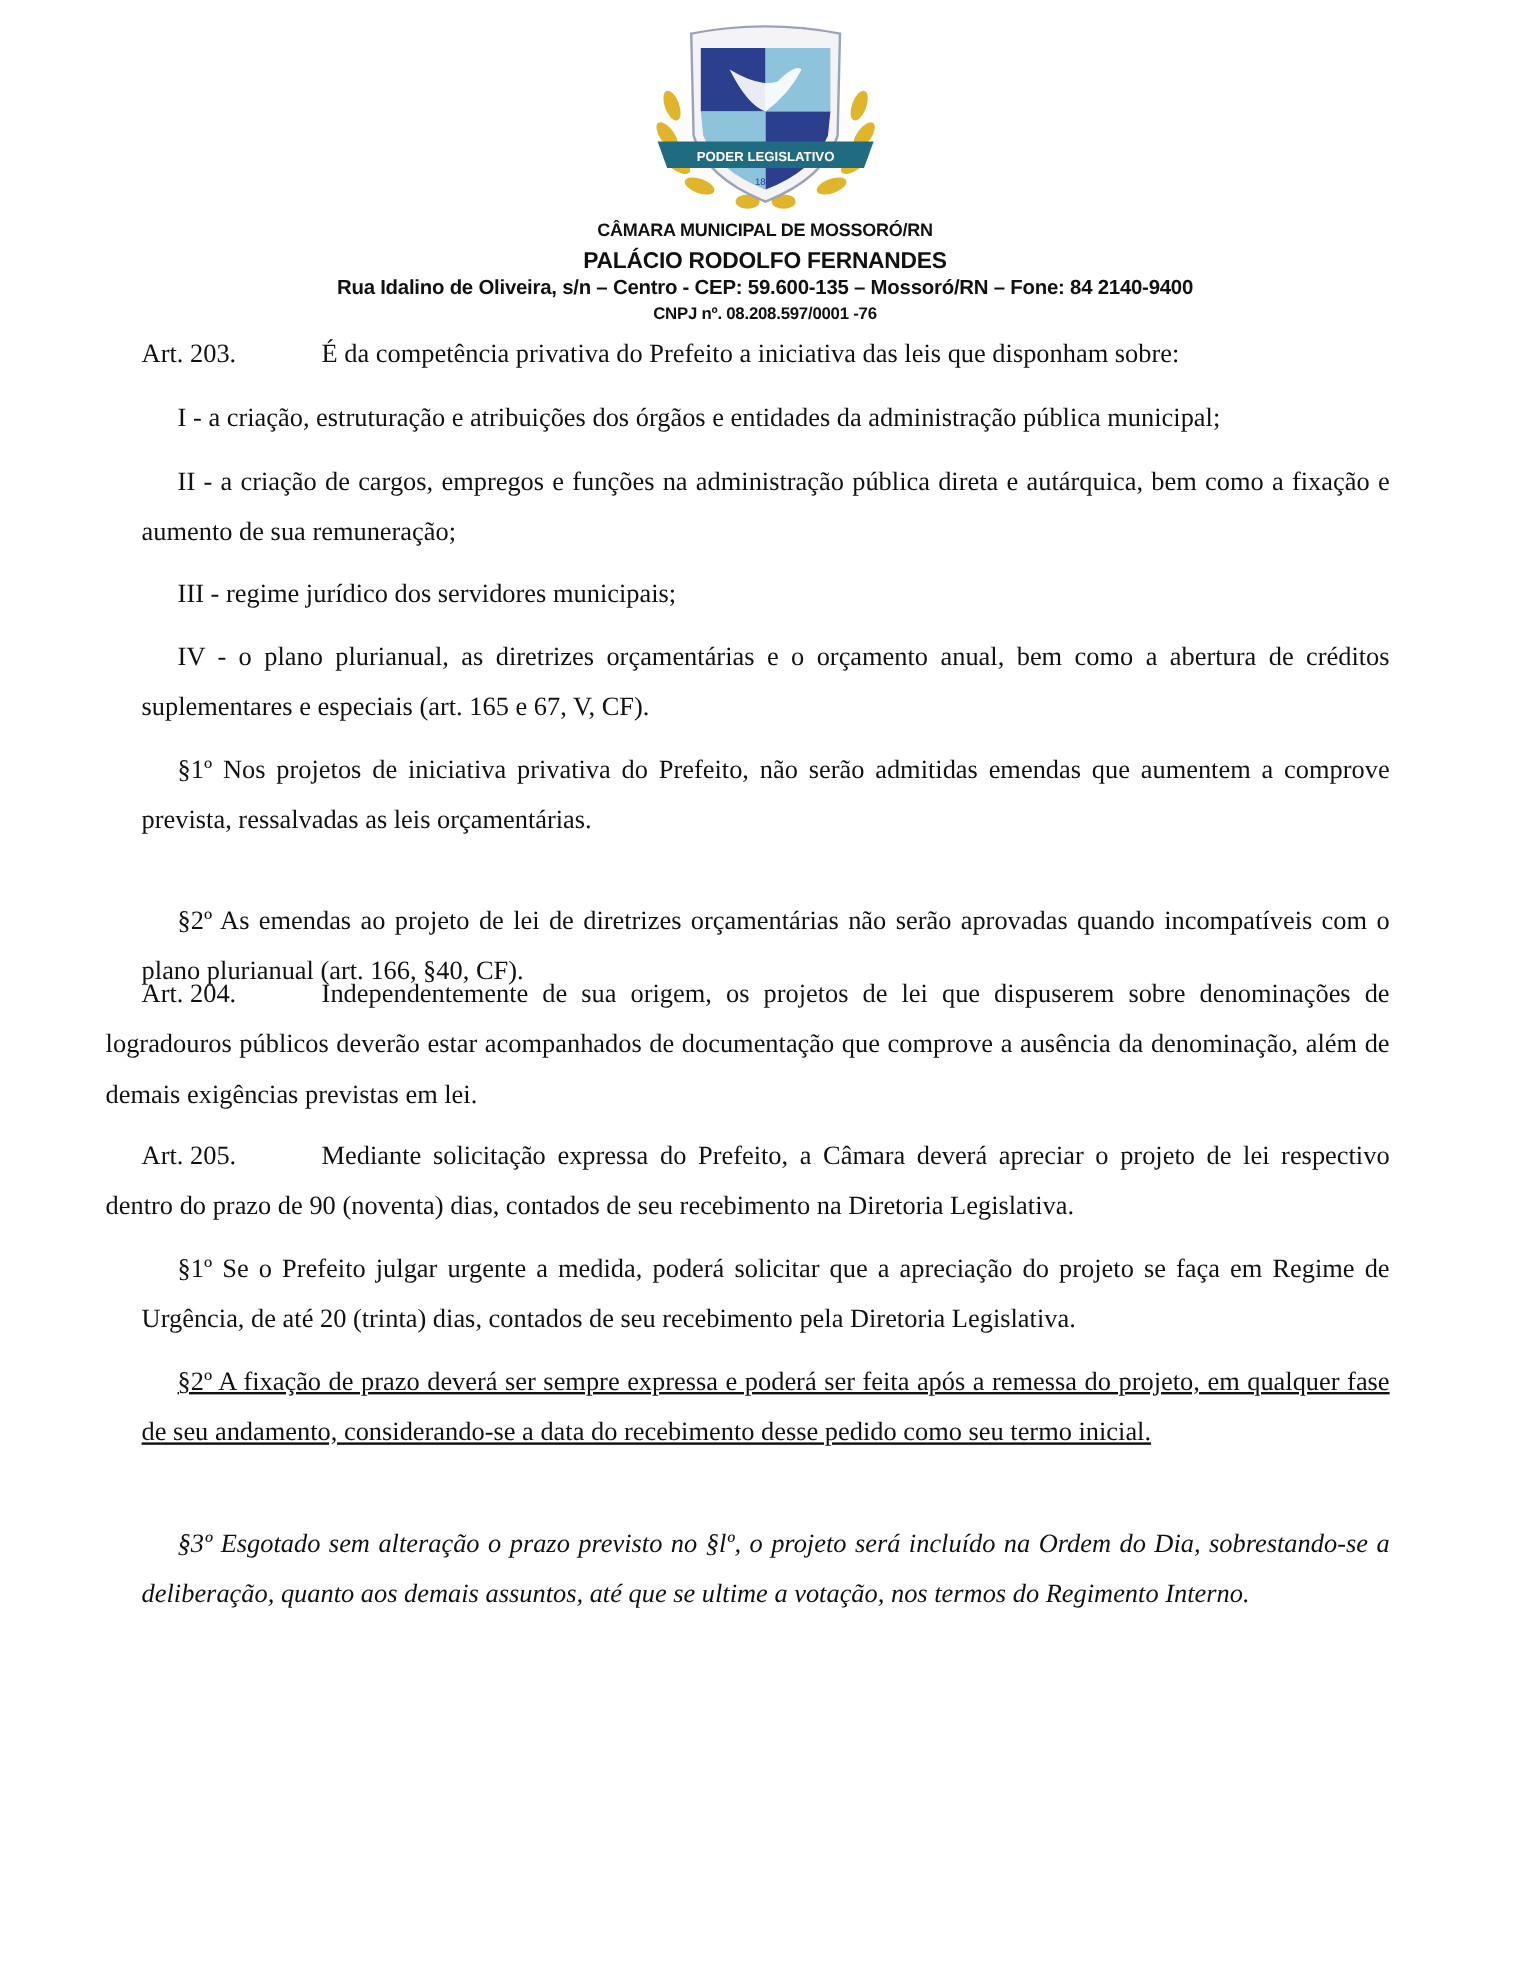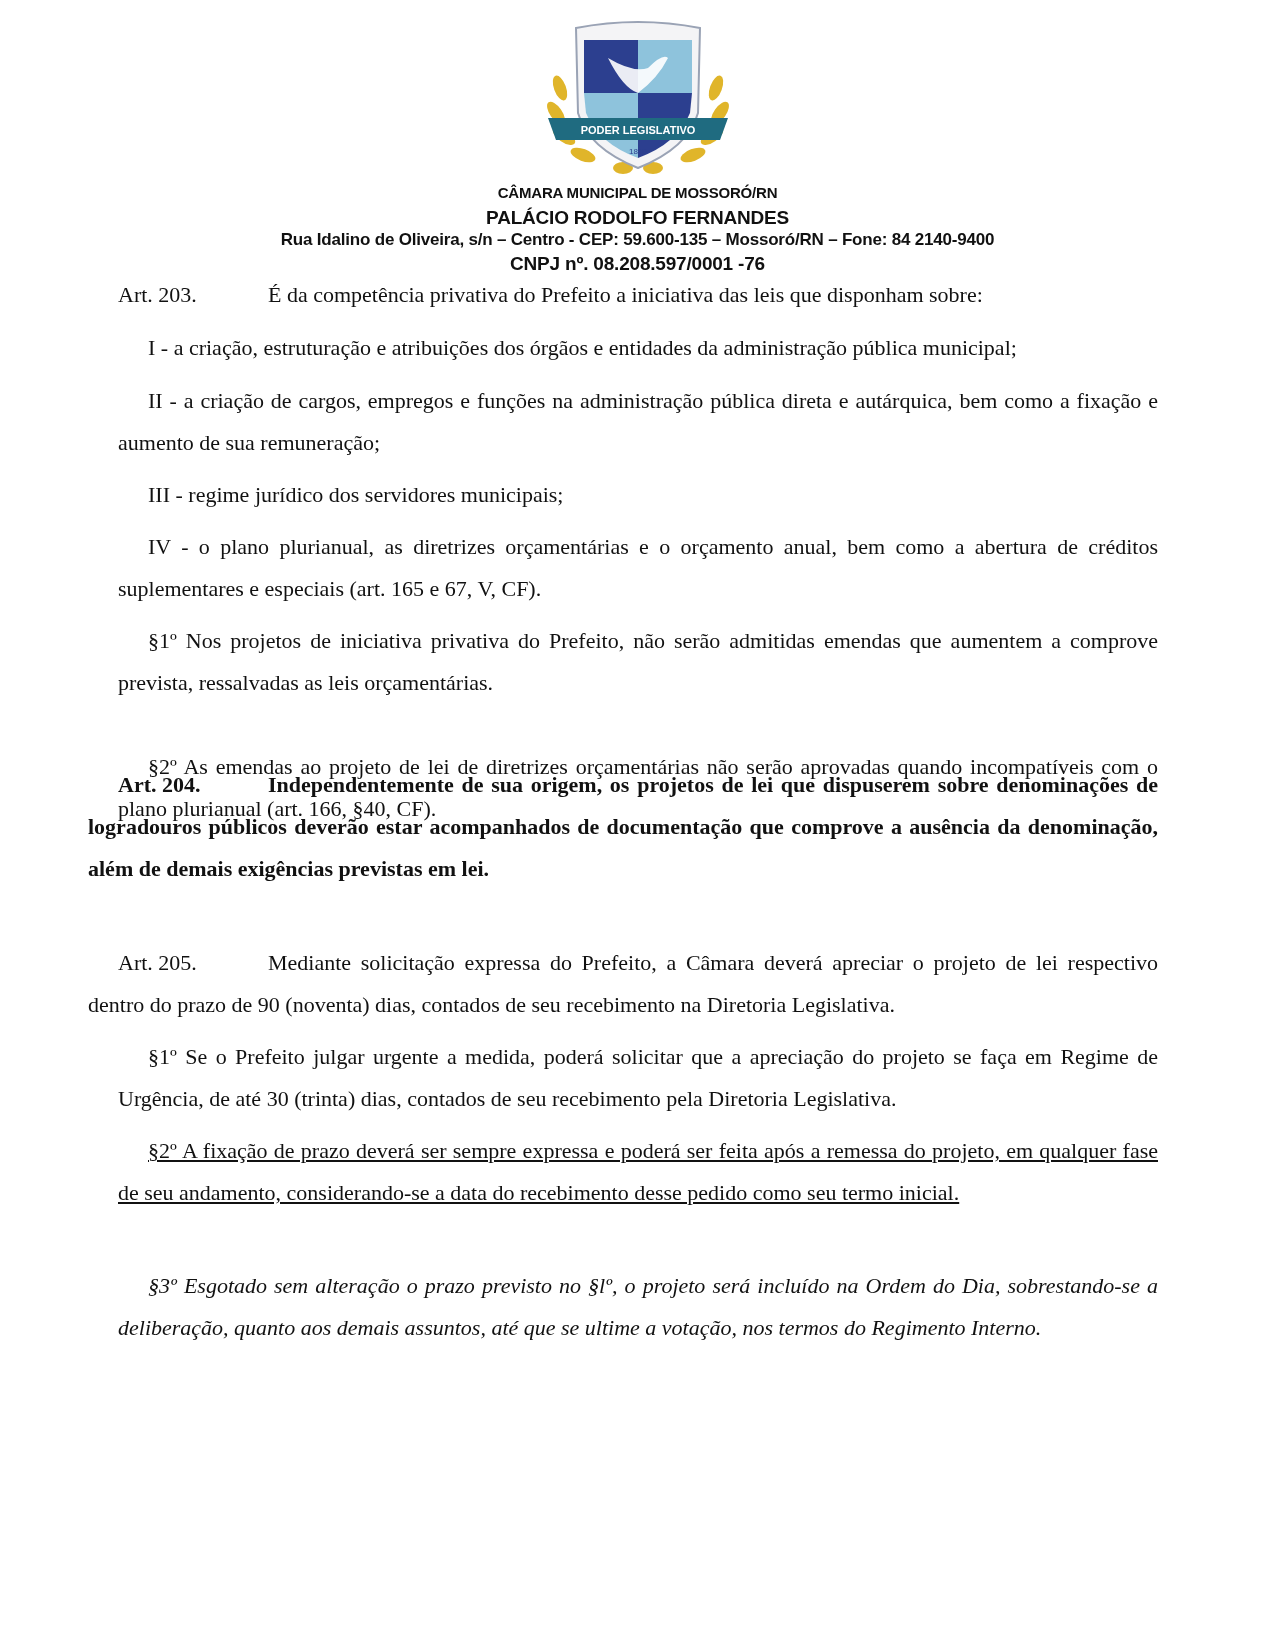--- a/index.html
+++ b/index.html
@@ -6,21 +6,21 @@
     body {
       width: 1275px; height: 1651px; position: relative; overflow: hidden;
       font-family: "Liberation Serif", serif; color: #111;
     }
     .logo { position: absolute; left: 538px; top: 18px; width: 200px; height: 160px; }
     .hdr { position: absolute; left: 0; width: 1275px; text-align: center;
       font-family: "Liberation Sans", sans-serif; font-weight: bold; color: #111; letter-spacing: -0.2px; }
     .h1 { top: 184px; font-size: 15px; }
     .h2 { top: 207px; font-size: 19px; }
     .h3 { top: 230px; font-size: 17px; }
-    .h4 { top: 253px; font-size: 19px; }
+    .h4 { top: 253px; font-size: 14px; }
     .body { position: absolute; left: 0; top: 0; width: 1275px; }
     .p { position: absolute; font-size: 22px; line-height: 42px; text-align: justify; text-align-last: left; }
     .art { left: 118px; width: 1040px; }
     .artfull { left: 88px; width: 1070px; text-indent: 30px; }
     .item { left: 118px; width: 1040px; text-indent: 30px; }
     .lbl { display: inline-block; width: 150px; text-indent: 0; }
   </style>
 </head>
 <body>
 
@@ -57,23 +57,23 @@
   <div class="p art" style="top:274px;">
     <span class="lbl">Art. 203.</span><span>É da competência privativa do Prefeito a iniciativa das leis que disponham sobre:</span>
   </div>
   <div class="p item" style="top:327px;">I - a criação, estruturação e atribuições dos órgãos e entidades da administração pública municipal;</div>
   <div class="p item" style="top:380px;">II - a criação de cargos, empregos e funções na administração pública direta e autárquica, bem como a fixação e aumento de sua remuneração;</div>
   <div class="p item" style="top:474px;">III - regime jurídico dos servidores municipais;</div>
   <div class="p item" style="top:526px;">IV - o plano plurianual, as diretrizes orçamentárias e o orçamento anual, bem como a abertura de créditos suplementares e especiais (art. 165 e 67, V, CF).</div>
   <div class="p item" style="top:620px;">§1º Nos projetos de iniciativa privativa do Prefeito, não serão admitidas emendas que aumentem a comprove prevista, ressalvadas as leis orçamentárias.</div>
   <div class="p item" style="top:746px;">§2º As emendas ao projeto de lei de diretrizes orçamentárias não serão aprovadas quando incompatíveis com o plano plurianual (art. 166, §40, CF).</div>
 
-  <div class="p artfull" style="top:764px;font-weight:bold;">
+  <div class="p artfull" style="top:807px;">
     <span class="lbl">Art. 204.</span><span>Independentemente de sua origem, os projetos de lei que dispuserem sobre denominações de logradouros públicos deverão estar acompanhados de documentação que comprove a ausência da denominação, além de demais exigências previstas em lei.</span>
   </div>
 
   <div class="p artfull" style="top:942px;">
     <span class="lbl">Art. 205.</span><span>Mediante solicitação expressa do Prefeito, a Câmara deverá apreciar o projeto de lei respectivo dentro do prazo de 90 (noventa) dias, contados de seu recebimento na Diretoria Legislativa.</span>
   </div>
-  <div class="p item" style="top:1036px;">§1º Se o Prefeito julgar urgente a medida, poderá solicitar que a apreciação do projeto se faça em Regime de Urgência, de até 30 (trinta) dias, contados de seu recebimento pela Diretoria Legislativa.</div>
+  <div class="p item" style="top:1036px;">§1º Se o Prefeito julgar urgente a medida, poderá solicitar que a apreciação do projeto se faça em Regime de Urgência, de até 20 (trinta) dias, contados de seu recebimento pela Diretoria Legislativa.</div>
   <div class="p item" style="top:1130px;text-decoration:underline;">§2º A fixação de prazo deverá ser sempre expressa e poderá ser feita após a remessa do projeto, em qualquer fase de seu andamento, considerando-se a data do recebimento desse pedido como seu termo inicial.</div>
   <div class="p item" style="top:1265px;font-style:italic;">§3º Esgotado sem alteração o prazo previsto no §lº, o projeto será incluído na Ordem do Dia, sobrestando-se a deliberação, quanto aos demais assuntos, até que se ultime a votação, nos termos do Regimento Interno.</div>
 </div>
 
 </body></html>

